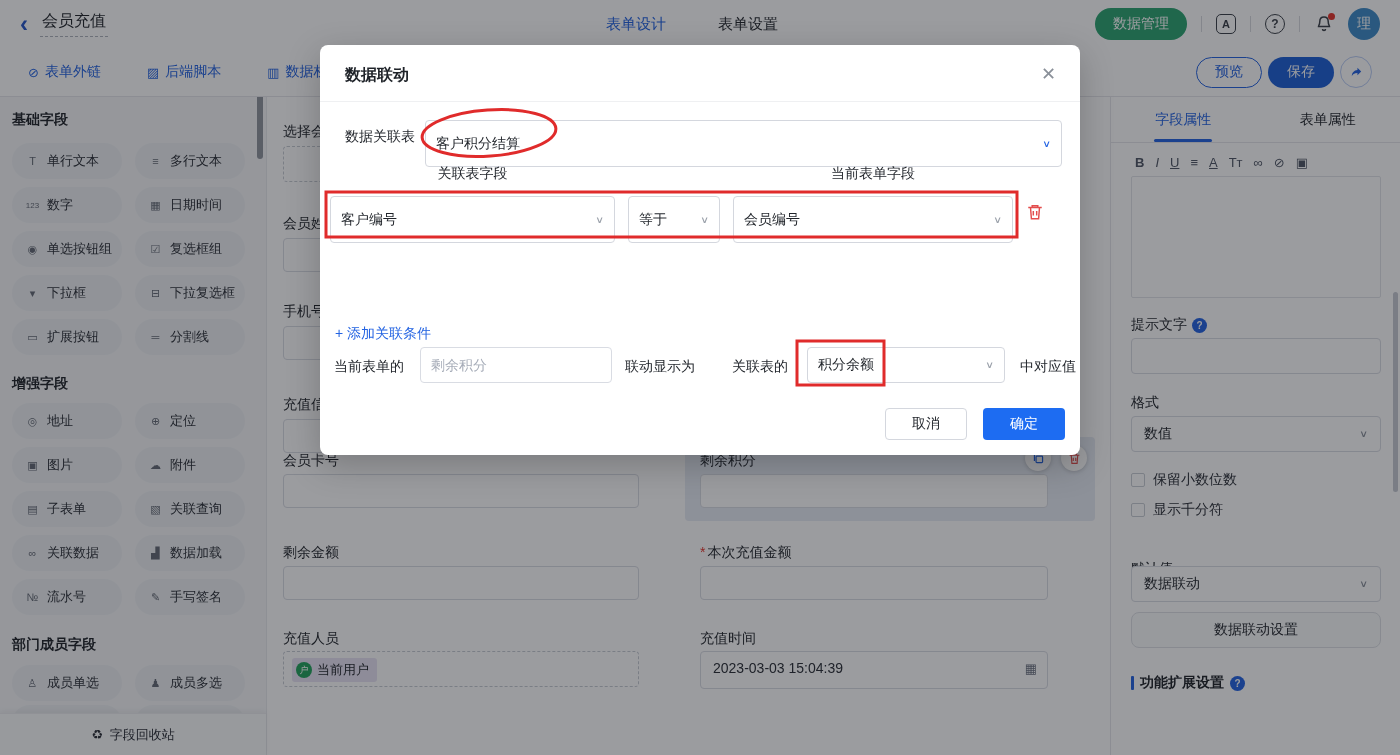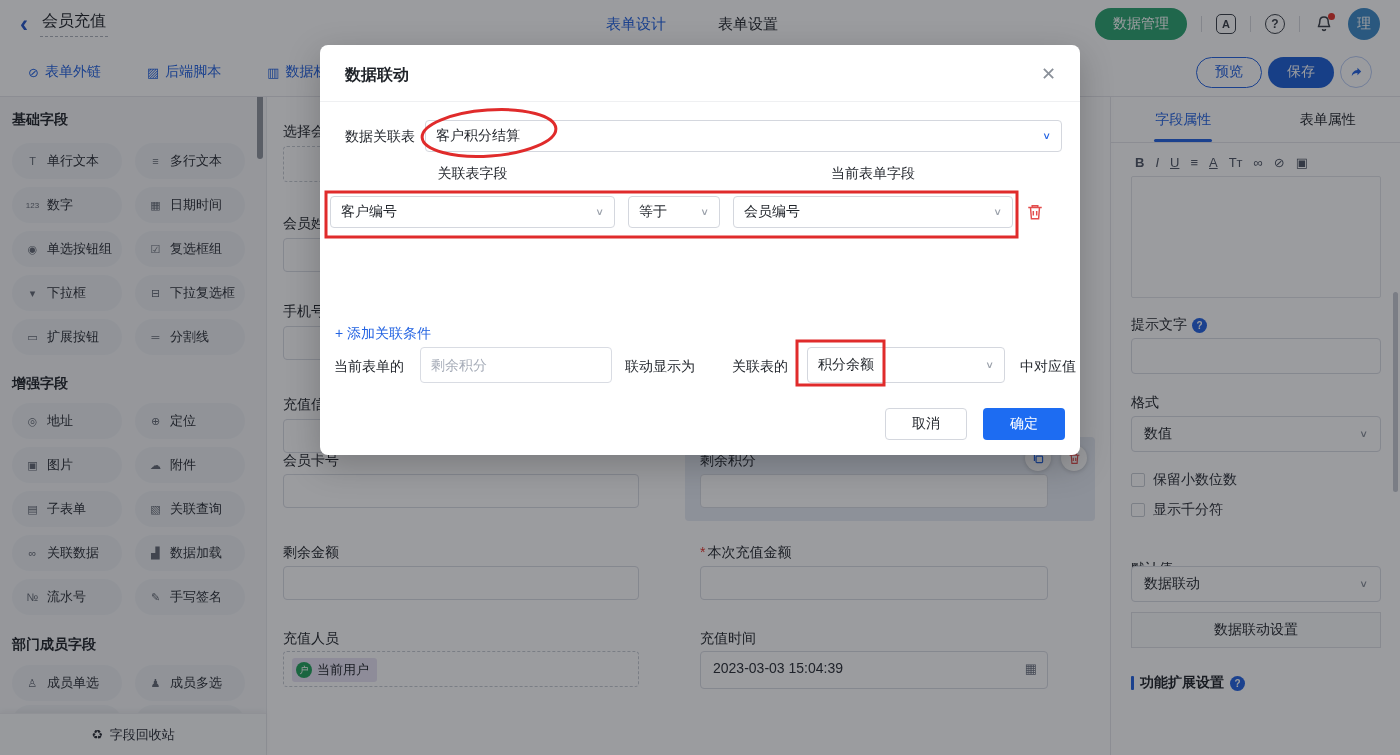--- a/index.html
+++ b/index.html
@@ -59,33 +59,33 @@
 .rte-bar{display:flex;gap:11px;align-items:center;height:24px;color:#4E5564;font-size:13px;padding-left:4px}
 .rte-bar span{cursor:pointer}
 .rte-bar .u{text-decoration:underline}
 .rte-box{height:122px;border:1px solid #E2E4E9;border-radius:2px;background:#fff;margin-top:2px}
 .p-label{position:absolute;left:20px;font-size:14px;color:#1F2329;display:flex;align-items:center;gap:5px}
 .p-input{position:absolute;left:20px;width:250px;height:36px;border:1px solid #D9DCE3;border-radius:4px;background:#fff}
 .p-select{position:absolute;left:20px;width:250px;height:36px;border:1px solid #D9DCE3;border-radius:4px;background:#fff;display:flex;align-items:center;padding:12px 12px;font-size:14px;cursor:pointer}
 .p-select::after{content:"∨";margin-left:auto;color:#878D98;font-size:12px;transform:scaleY(.8)}
 .p-check{position:absolute;left:20px;display:flex;align-items:center;gap:8px;font-size:14px;color:#2A2E36}
 .p-check .box{width:14px;height:14px;border:1px solid #C9CDD4;border-radius:2px;background:#fff;cursor:pointer}
-.p-btn{position:absolute;left:20px;width:250px;height:36px;border:1px solid #DEE0E5;border-radius:0;background:#FAFBFC;display:flex;align-items:center;justify-content:center;font-size:14px;cursor:pointer}
+.p-btn{position:absolute;left:20px;width:250px;height:36px;border:1px solid #DEE0E5;border-radius:8px;background:#FAFBFC;display:flex;align-items:center;justify-content:center;font-size:14px;cursor:pointer}
 .p-sec{position:absolute;left:20px;display:flex;align-items:center;gap:6px;font-size:14px;font-weight:bold}
 .vbar{width:3px;height:14px;background:#2363E2;border-radius:1px}
 .qicon{width:15px;height:15px;border-radius:50%;background:#2363E2;color:#fff;font-size:10px;display:flex;align-items:center;justify-content:center;font-weight:bold}
 .panel-thumb{position:absolute;right:2px;top:195px;width:5px;height:200px;border-radius:3px;background:#C6CAD2}
 
 .overlay{position:absolute;inset:0;background:rgba(16,19,26,.42);z-index:40}
 .modal{position:absolute;left:320px;top:45px;width:760px;height:410px;background:#fff;border-radius:8px;box-shadow:0 10px 34px rgba(0,0,0,.22);z-index:50}
 .m-title{position:absolute;left:25px;top:20px;font-size:16px;font-weight:600}
 .m-close{position:absolute;right:24px;top:18px;font-size:18px;color:#8A9099;cursor:pointer}
 .m-div{position:absolute;left:0;right:0;top:56px;height:1px;background:#EFF0F2}
 .m-label{position:absolute;font-size:14px;color:#1F2329;white-space:nowrap}
-.m-sel{position:absolute;height:32px;border:1px solid #D4D7DE;border-radius:4px;background:#fff;display:flex;align-items:center;padding:0 10px;font-size:14px;cursor:pointer}
+.m-sel{position:absolute;height:47px;border:1px solid #D4D7DE;border-radius:4px;background:#fff;display:flex;align-items:center;padding:0 10px;font-size:14px;cursor:pointer}
 .m-sel::after{content:"∨";margin-left:auto;color:#9AA0AA;font-size:12px;transform:scaleY(.8)}
 .m-sel.blue-chev::after{color:#2363E2}
 .m-head-col{position:absolute;top:120px;font-size:14px;color:#1F2329;text-align:center}
 .m-link{position:absolute;left:15px;top:280px;color:#2363E2;font-size:14px;cursor:pointer}
 .m-inp{position:absolute;height:36px;border:1px solid #D9DCE3;border-radius:4px;padding:0 10px;font-size:14px;font-family:inherit;color:#2A2E36}
 .m-inp::placeholder{color:#A6ACB8}
 .m-btn-cancel{position:absolute;left:565px;top:363px;width:82px;height:32px;border:1px solid #D4D7DE;border-radius:4px;background:#fff;display:flex;align-items:center;justify-content:center;font-size:14px;cursor:pointer}
 .m-btn-ok{position:absolute;left:663px;top:363px;width:82px;height:32px;border-radius:4px;background:#1D6CF2;color:#fff;display:flex;align-items:center;justify-content:center;font-size:14px;cursor:pointer}
 .m-trash{position:absolute;left:706px;top:158px;width:18px;height:18px;color:#E34D4D;cursor:pointer}
 .annotations{position:absolute;inset:0;z-index:60;pointer-events:none}

